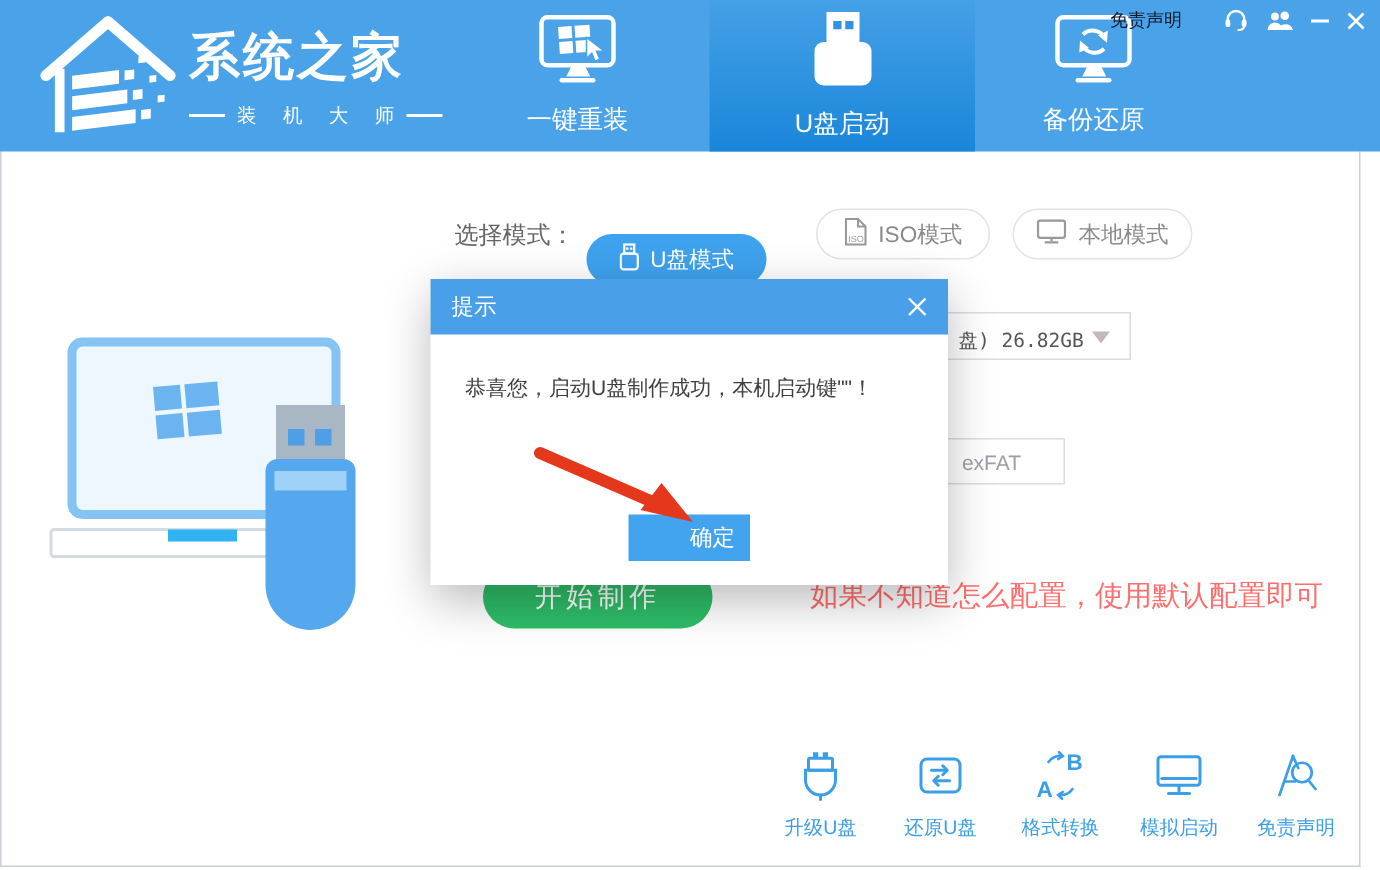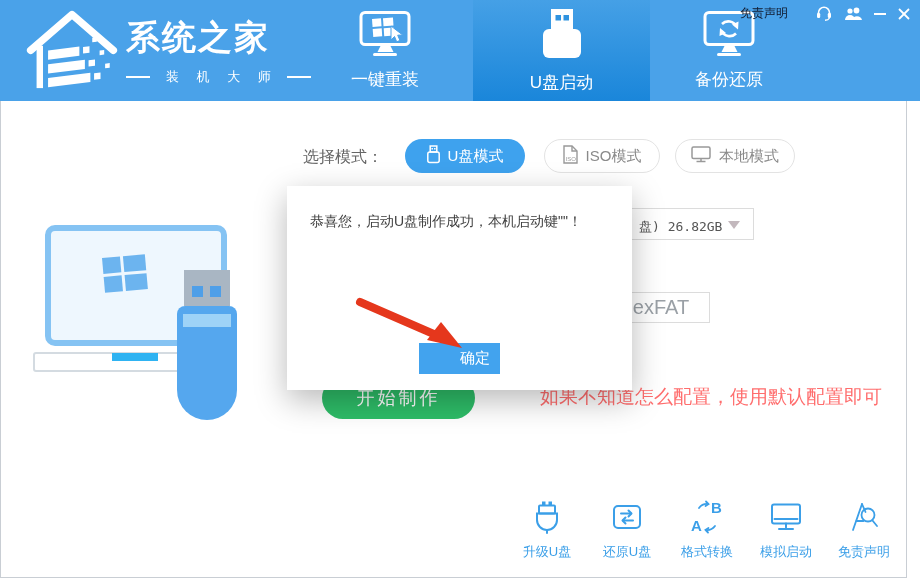--- a/index.html
+++ b/index.html
@@ -4,21 +4,21 @@
 <style>
   * { box-sizing: border-box; margin: 0; padding: 0; }
   html,body { width:920px; height:580px; background:#fff; overflow:hidden;
               font-family:"Liberation Sans",sans-serif; position:relative; }
 
   
   .header { position:absolute; left:0; top:0; width:920px; height:101px; background:#4aa2e9; z-index:5; }
   .logo { position:absolute; left:26px; top:5px; display:flex; align-items:flex-start; }
   .logo-text { margin-left:8px; color:#fff; }
   .logo-title { font-size:34px; font-weight:bold; letter-spacing:2px; margin-top:10px; }
-  .logo-sub { display:flex; align-items:center; gap:9px; margin-top:7px; }
+  .logo-sub { display:flex; align-items:center; gap:1px; margin-top:7px; }
   .logo-sub .sub-txt { font-size:13px; letter-spacing:7px; text-indent:7px; }
   .dash { width:24px; height:2px; background:#fff; }
 
   .nav-tab { position:absolute; top:0; height:101px; display:flex; flex-direction:column;
              align-items:center; justify-content:center; color:#fff; cursor:pointer; }
   .nav-tab .nav-label { font-size:17px; margin-top:7px; }
   .tab-1 { left:329px; width:112px; }
   .tab-2 { left:473px; width:177px; background:linear-gradient(180deg,#45a0e6 0%,#1a86da 100%); }
   .tab-3 { left:672px; width:114px; }
 
@@ -32,36 +32,36 @@
   .b-right { position:absolute; left:906px; top:101px; width:1px; height:477px; background:#c9ced4; }
   .b-bottom{ position:absolute; left:0; top:577px; width:907px; height:1px; background:#c9ced4; }
 
   
   .illustration { position:absolute; left:32px; top:220px; }
 
   
   .mode-label { position:absolute; left:303px; top:147px; font-size:16px; color:#666; }
   .pill { position:absolute; top:139px; height:34px; border-radius:17px; display:flex;
           align-items:center; justify-content:center; gap:8px; font-size:15px; cursor:pointer; }
-  .pill-usb   { left:405px; width:120px; background:#3ea2ee; color:#fff; }
+  .pill-usb   { left:391px; width:120px; background:#3ea2ee; color:#fff;margin-top:17px; }
   .pill-iso   { left:544px; width:116px; background:#fff; border:1px solid #e3e3e3; color:#8a8a8a; }
   .pill-local { left:675px; width:120px; background:#fff; border:1px solid #e3e3e3; color:#8a8a8a; }
 
   
   .device-select { position:absolute; left:490px; top:208px; width:264px; height:32px;
                    border:1px solid #dcdcdc; background:#fff; cursor:pointer; }
   .device-text { position:absolute; left:148px; top:9px; font-family:"DejaVu Sans Mono",monospace;
                  font-size:13px; color:#555; white-space:nowrap;text-align:right; }
   .select-arrow { position:absolute; right:13px; top:12px; width:0; height:0;
                   border-left:6px solid transparent; border-right:6px solid transparent;
                   border-top:8px solid #c3b8bd; }
 
   .format-box { position:absolute; left:612px; top:292px; width:98px; height:31px;
                 border:1px solid #dcdcdc; background:#fff; display:flex; align-items:center;
-                justify-content:center; font-size:20px; color:#9aa0a6; cursor:pointer; }
+                justify-content:center; font-size:14px; color:#9aa0a6; cursor:pointer; }
 
   .start-button { position:absolute; left:322px; top:377px; width:153px; height:42px;
                   border-radius:21px; background:#2ebd68; color:#fff; font-size:18px;
                   letter-spacing:3px; display:flex; align-items:center; justify-content:center; cursor:pointer; }
 
   .hint { position:absolute; left:540px; top:384px; font-size:19px; color:#ff6e6e; white-space:nowrap; }
 
   
   .tool-item { position:absolute; top:500px; width:90px; display:flex; flex-direction:column;
                align-items:center; gap:6px; color:#3b9fe8; font-size:13px; cursor:pointer; }
@@ -318,20 +318,29 @@
       <line x1="15" y1="4" x2="18.5" y2="12"></line>
       <line x1="9.5" y1="21" x2="16.5" y2="21"></line>
       <circle cx="21" cy="15" r="6.5"></circle>
       <line x1="25.5" y1="20.5" x2="30" y2="26"></line>
     </svg>
   </span>
   <span>免责声明</span>
 </div>
 
 <div class="dialog">
+  <div class="dialog-header">
+    <span>提示</span>
+    <span style="cursor:pointer;display:flex;">
+      <svg width="13" height="13" viewBox="0 0 13 13">
+        <line x1="1" y1="1" x2="12" y2="12" stroke="#fff" stroke-width="1.6"></line>
+        <line x1="12" y1="1" x2="1" y2="12" stroke="#fff" stroke-width="1.6"></line>
+      </svg>
+    </span>
+  </div>
   <div class="dialog-msg">恭喜您，启动U盘制作成功，本机启动键""！</div>
   <div class="dialog-ok">
     <span>确定</span>
   </div>
 </div>
 
 <div class="pointer-arrow">
   <svg width="118" height="62" viewBox="0 0 118 62">
     <line x1="10" y1="7" x2="86" y2="40" stroke="#e5371c" stroke-width="8" stroke-linecap="round"></line>
     <polygon points="112,53 77,45 91,27" fill="#e5371c"></polygon>

